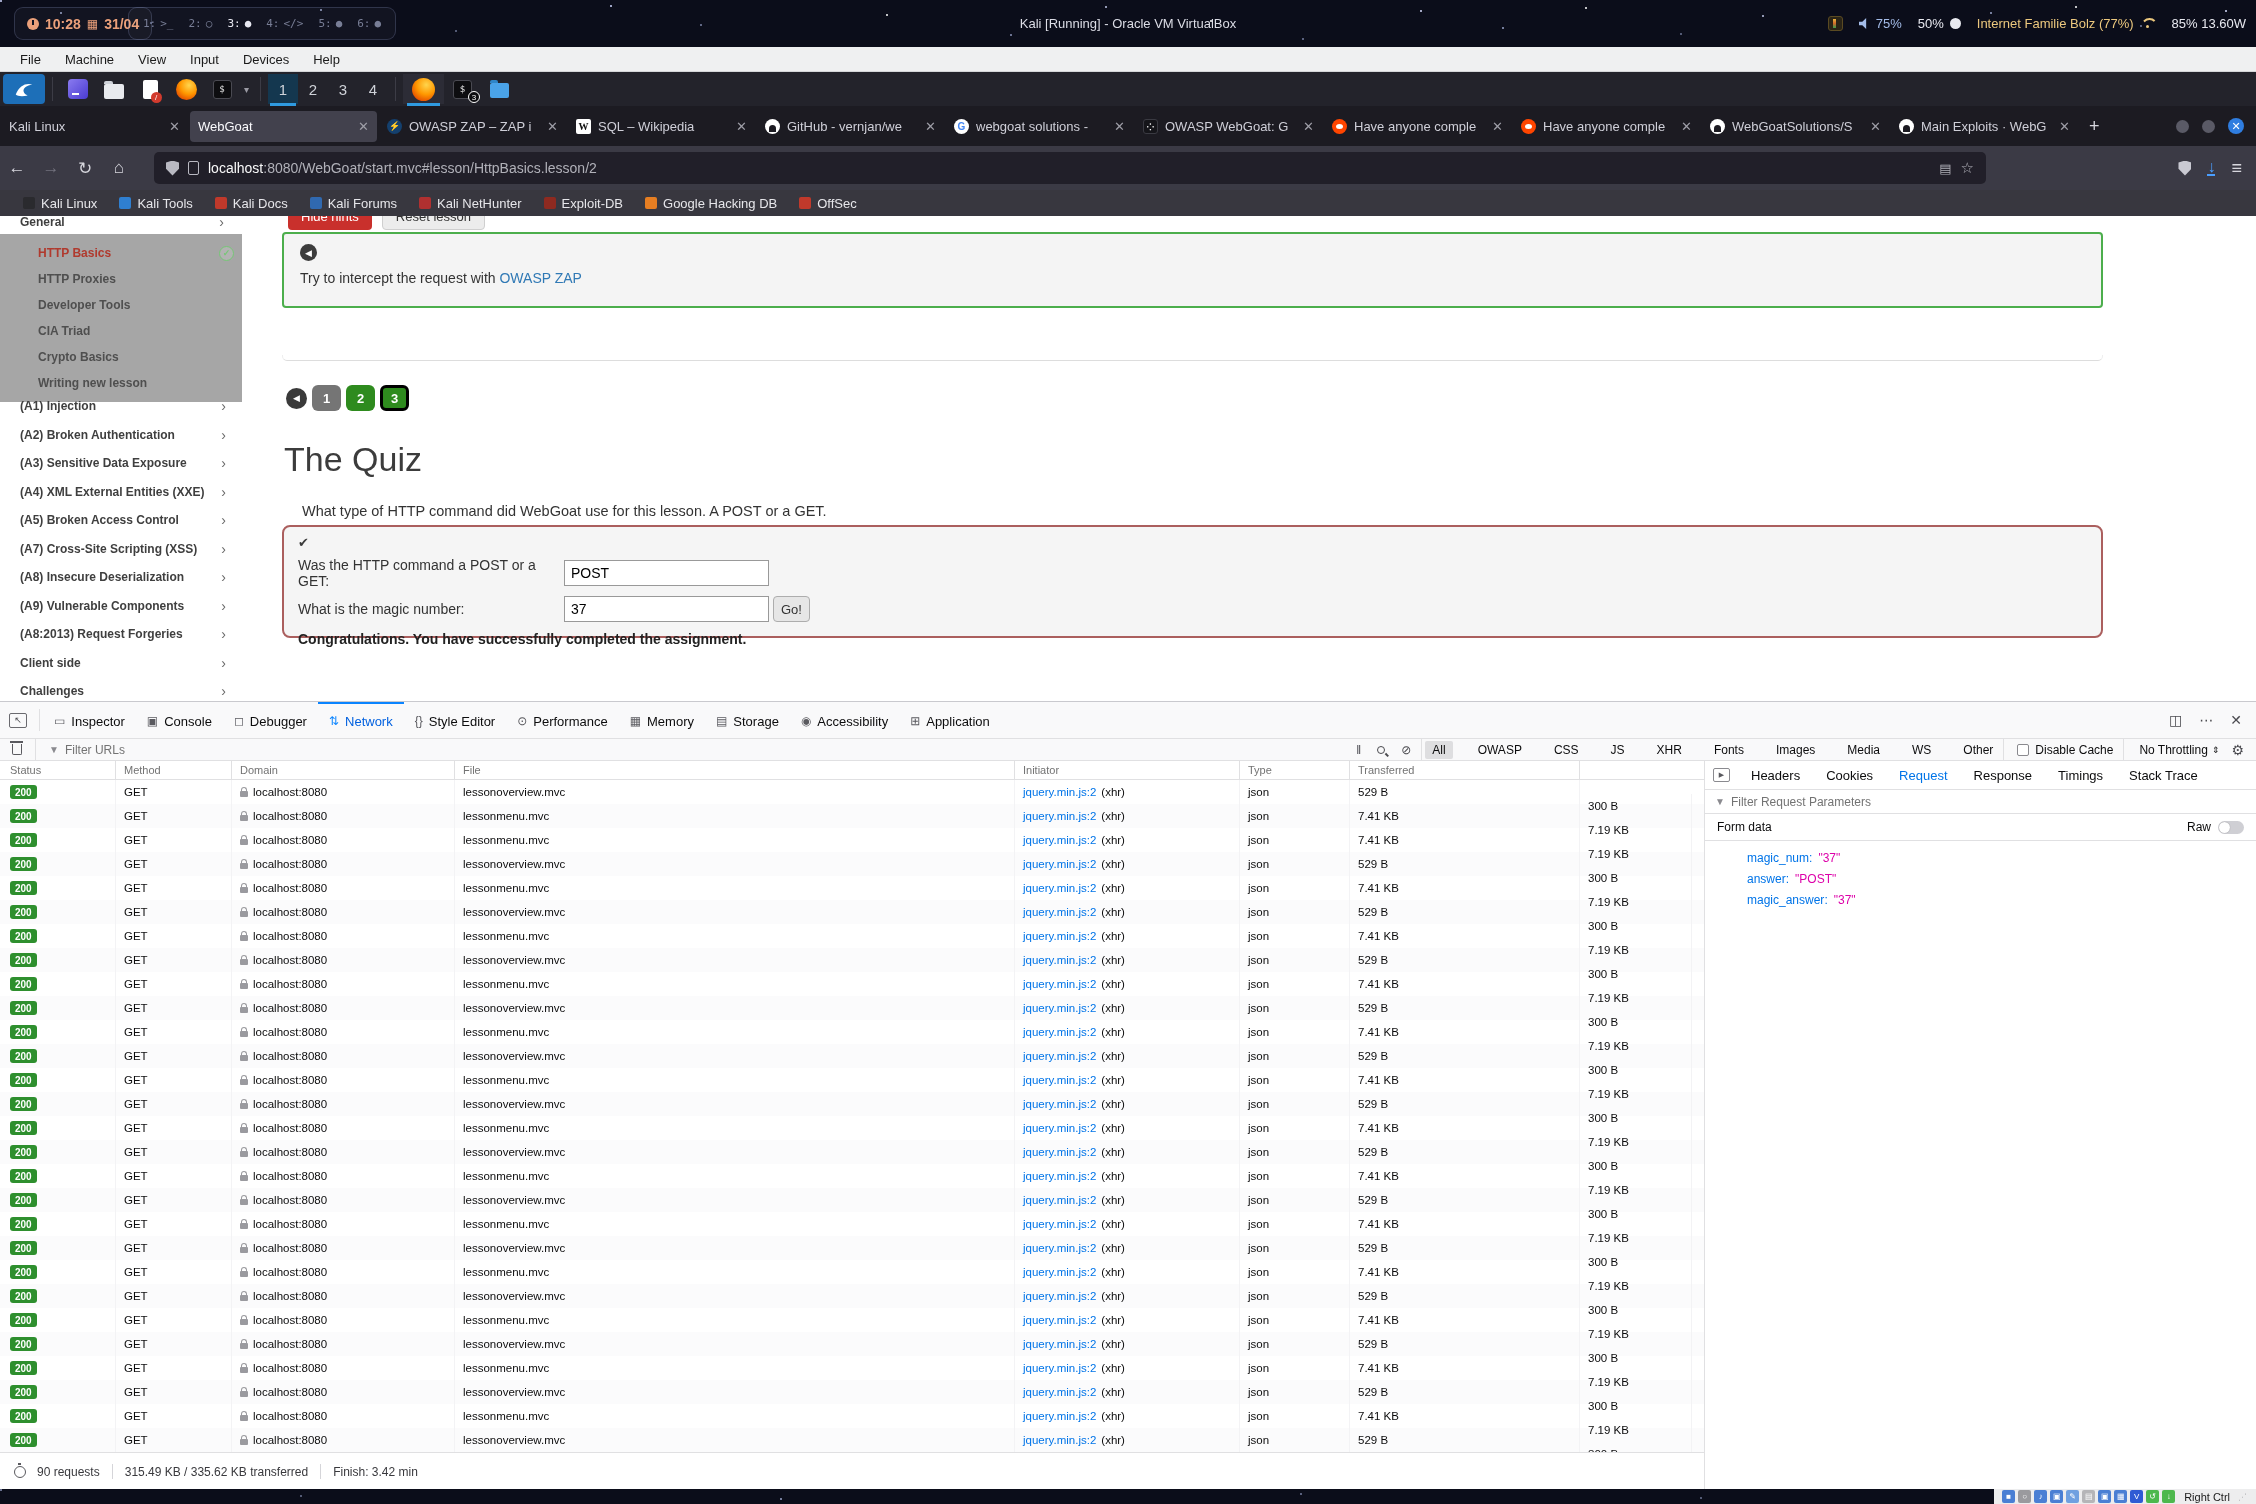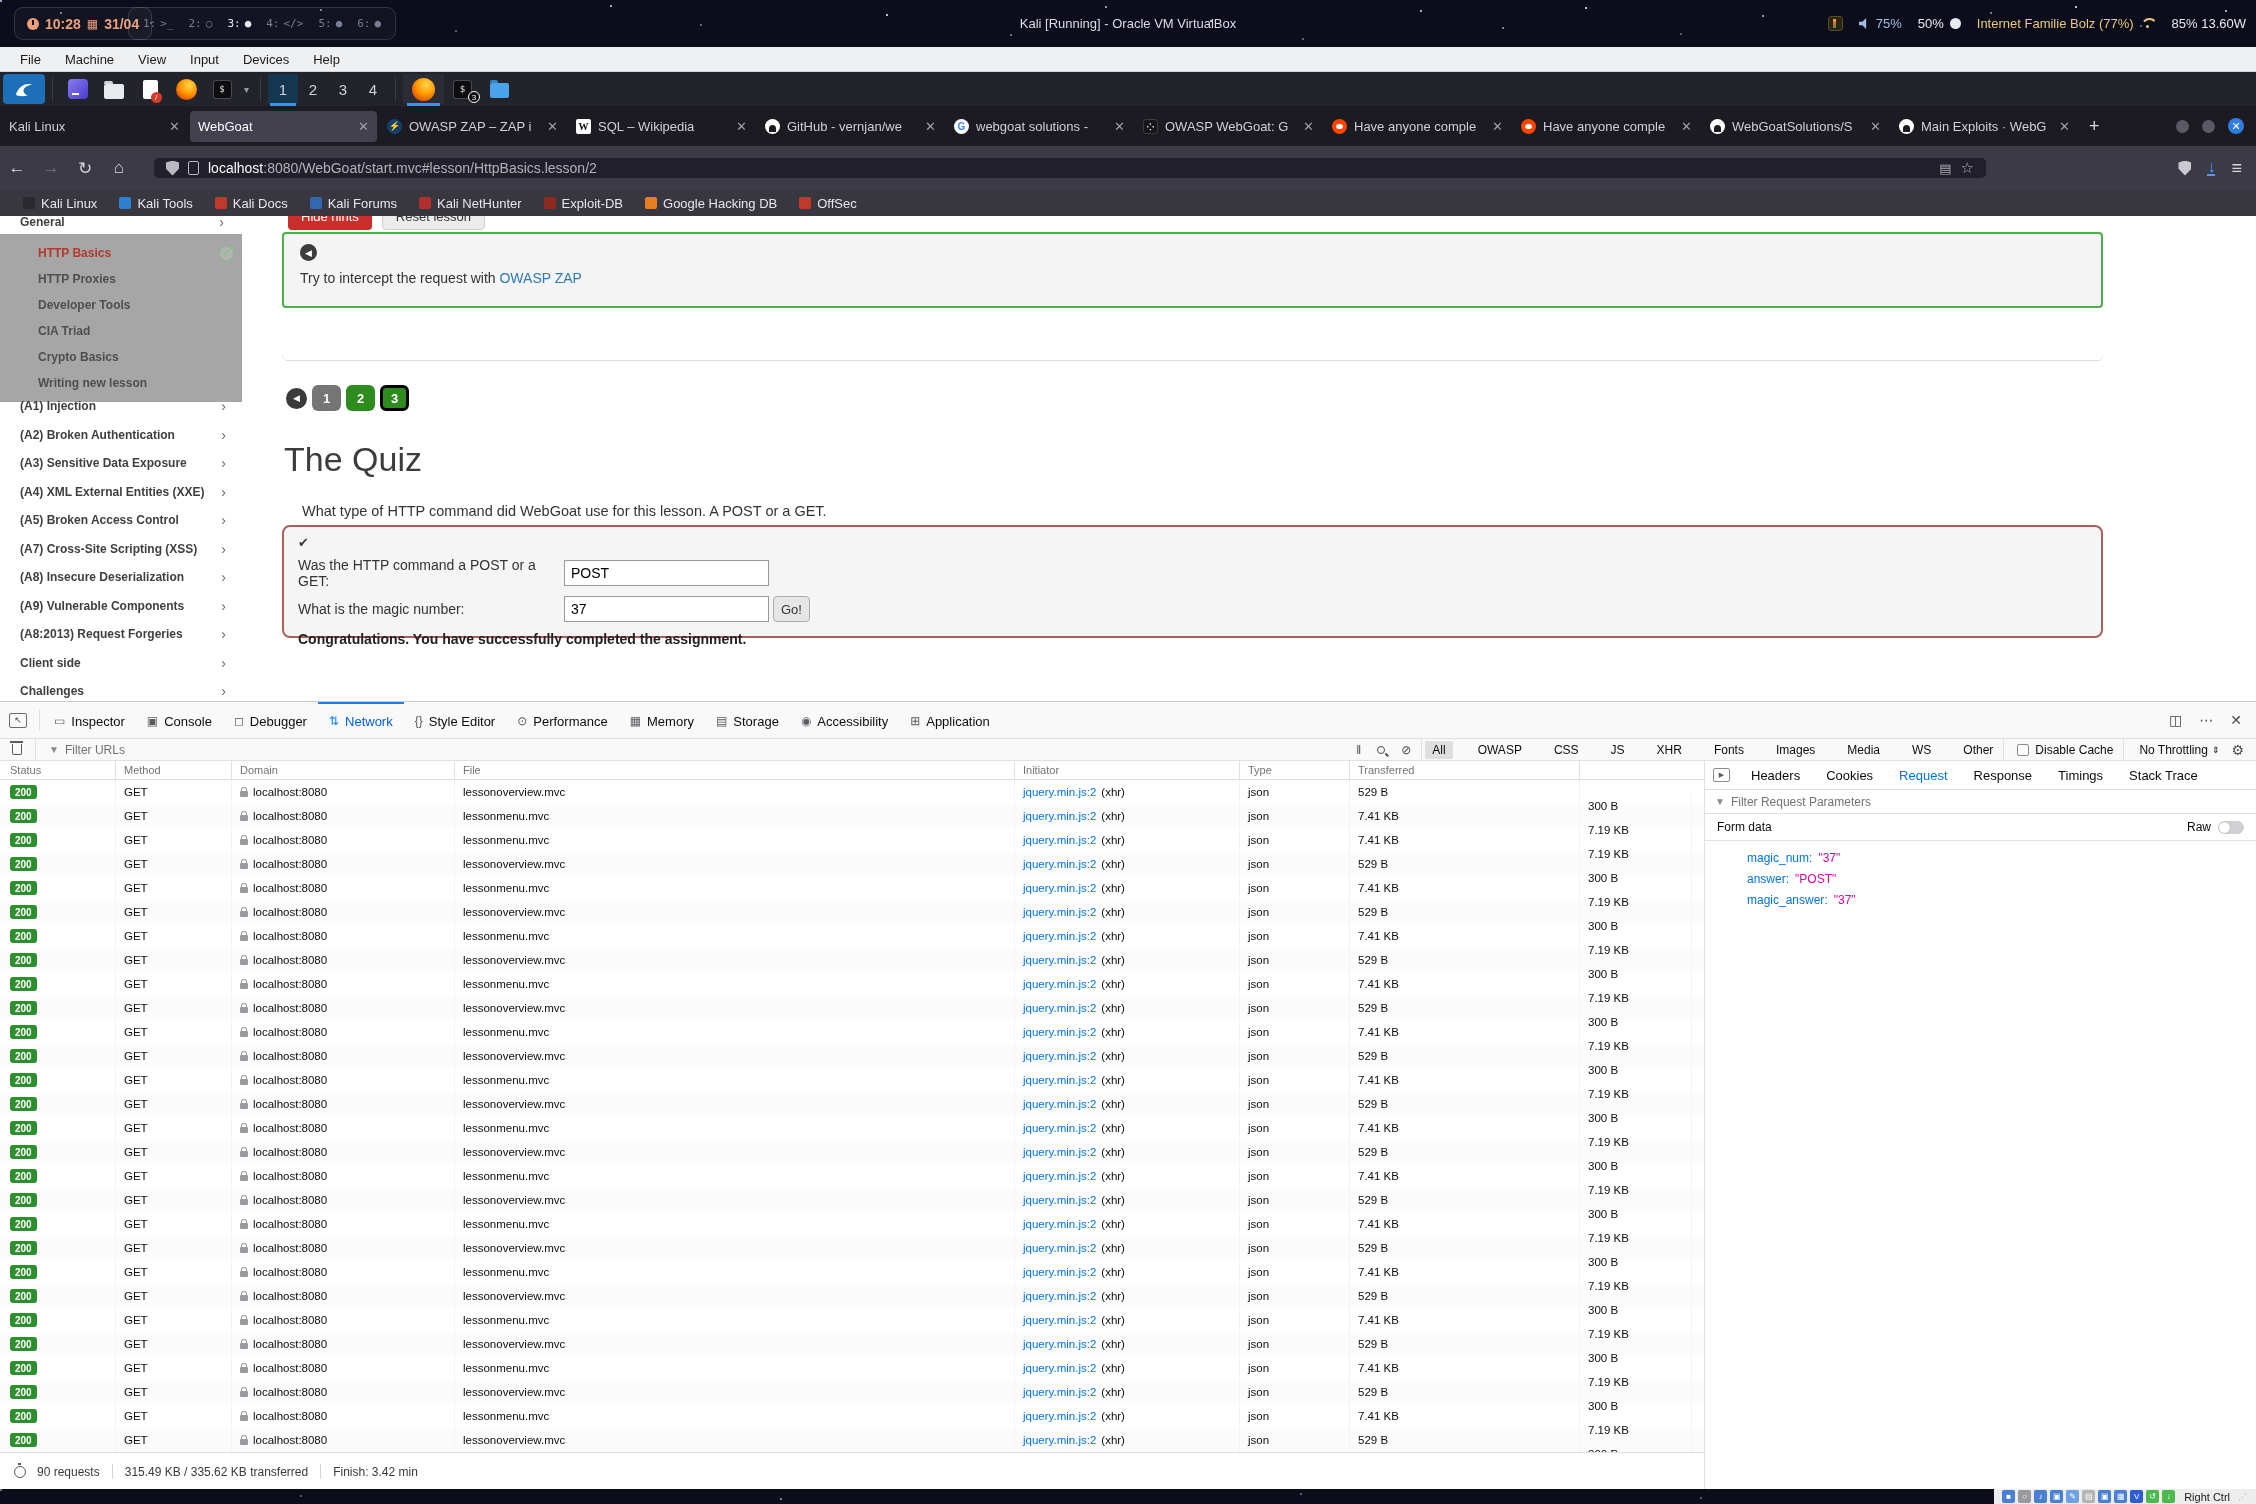--- a/index.html
+++ b/index.html
@@ -93,21 +93,21 @@
   .fav.reddit::after { content:""; width:7px; height:5px; border-radius:50%; background:#fff; }
   .newtab-btn { color:#d6d6dd; font-size:18px; margin:0 10px; flex-shrink:0; }
   .win-controls { margin-left:auto; display:flex; align-items:center; gap:13px; padding-right:12px; }
   .wc-dot { width:13px; height:13px; border-radius:50%; background:#5a5a66; }
   .wc-close { width:16px; height:16px; border-radius:50%; background:#2f7de0; color:#fff; font-size:11px; display:flex; align-items:center; justify-content:center; }
 
   
   .ff-navbar { position:absolute; left:0; top:146px; width:2256px; height:44px; background:#3b3a45; display:flex; align-items:center; }
   .nav-ic { color:#d6d6dd; font-size:17px; width:34px; text-align:center; }
   .nav-ic.dim { color:#73727e; }
-  .urlbar { width:1832px; height:20px; margin-left:18px; background:#211f29; border-radius:5px; display:flex; align-items:center; padding:0 12px; gap:9px; }
+  .urlbar { width:1832px; height:32px; margin-left:18px; background:#211f29; border-radius:5px; display:flex; align-items:center; padding:0 12px; gap:9px; }
   .shield-ic { width:13px; height:15px; background:#b9b9c2; clip-path:polygon(50% 0,100% 14%,100% 55%,50% 100%,0 55%,0 14%); }
   .page-ic { width:11px; height:14px; border:1.5px solid #b9b9c2; border-radius:2px; }
   .url-text { font-size:14px; color:#b1b1b9; flex:1; white-space:nowrap; overflow:hidden; }
   .url-text b { color:#f9f9fa; font-weight:normal; }
   .reader-ic { color:#b1b1b9; font-size:13px; }
   .star-ic { color:#b1b1b9; font-size:15px; }
   .nav-right { margin-left:auto; display:flex; align-items:center; gap:16px; padding-right:14px; }
   .acct-shield { width:13px; height:15px; background:#c9c9d2; clip-path:polygon(50% 0,100% 14%,100% 55%,50% 100%,0 55%,0 14%); }
   .dl-ic { color:#4a9eff; font-size:16px; border-bottom:2px solid #4a9eff; line-height:14px; }
   .menu-ic { color:#d6d6dd; font-size:18px; }

